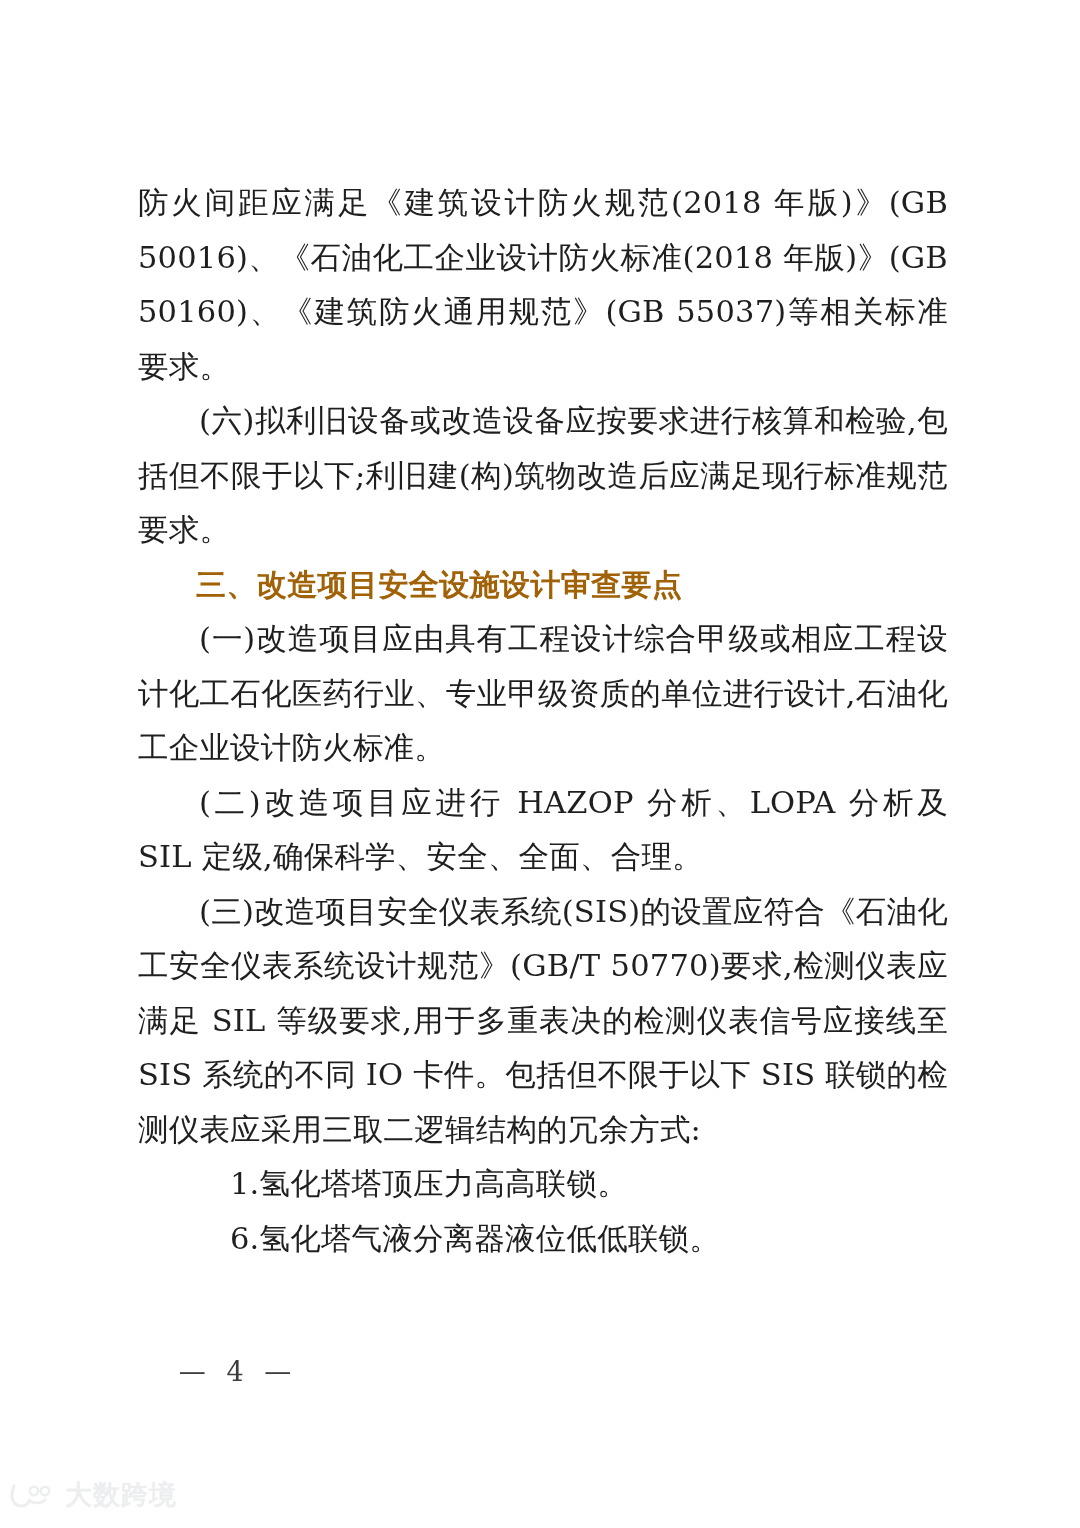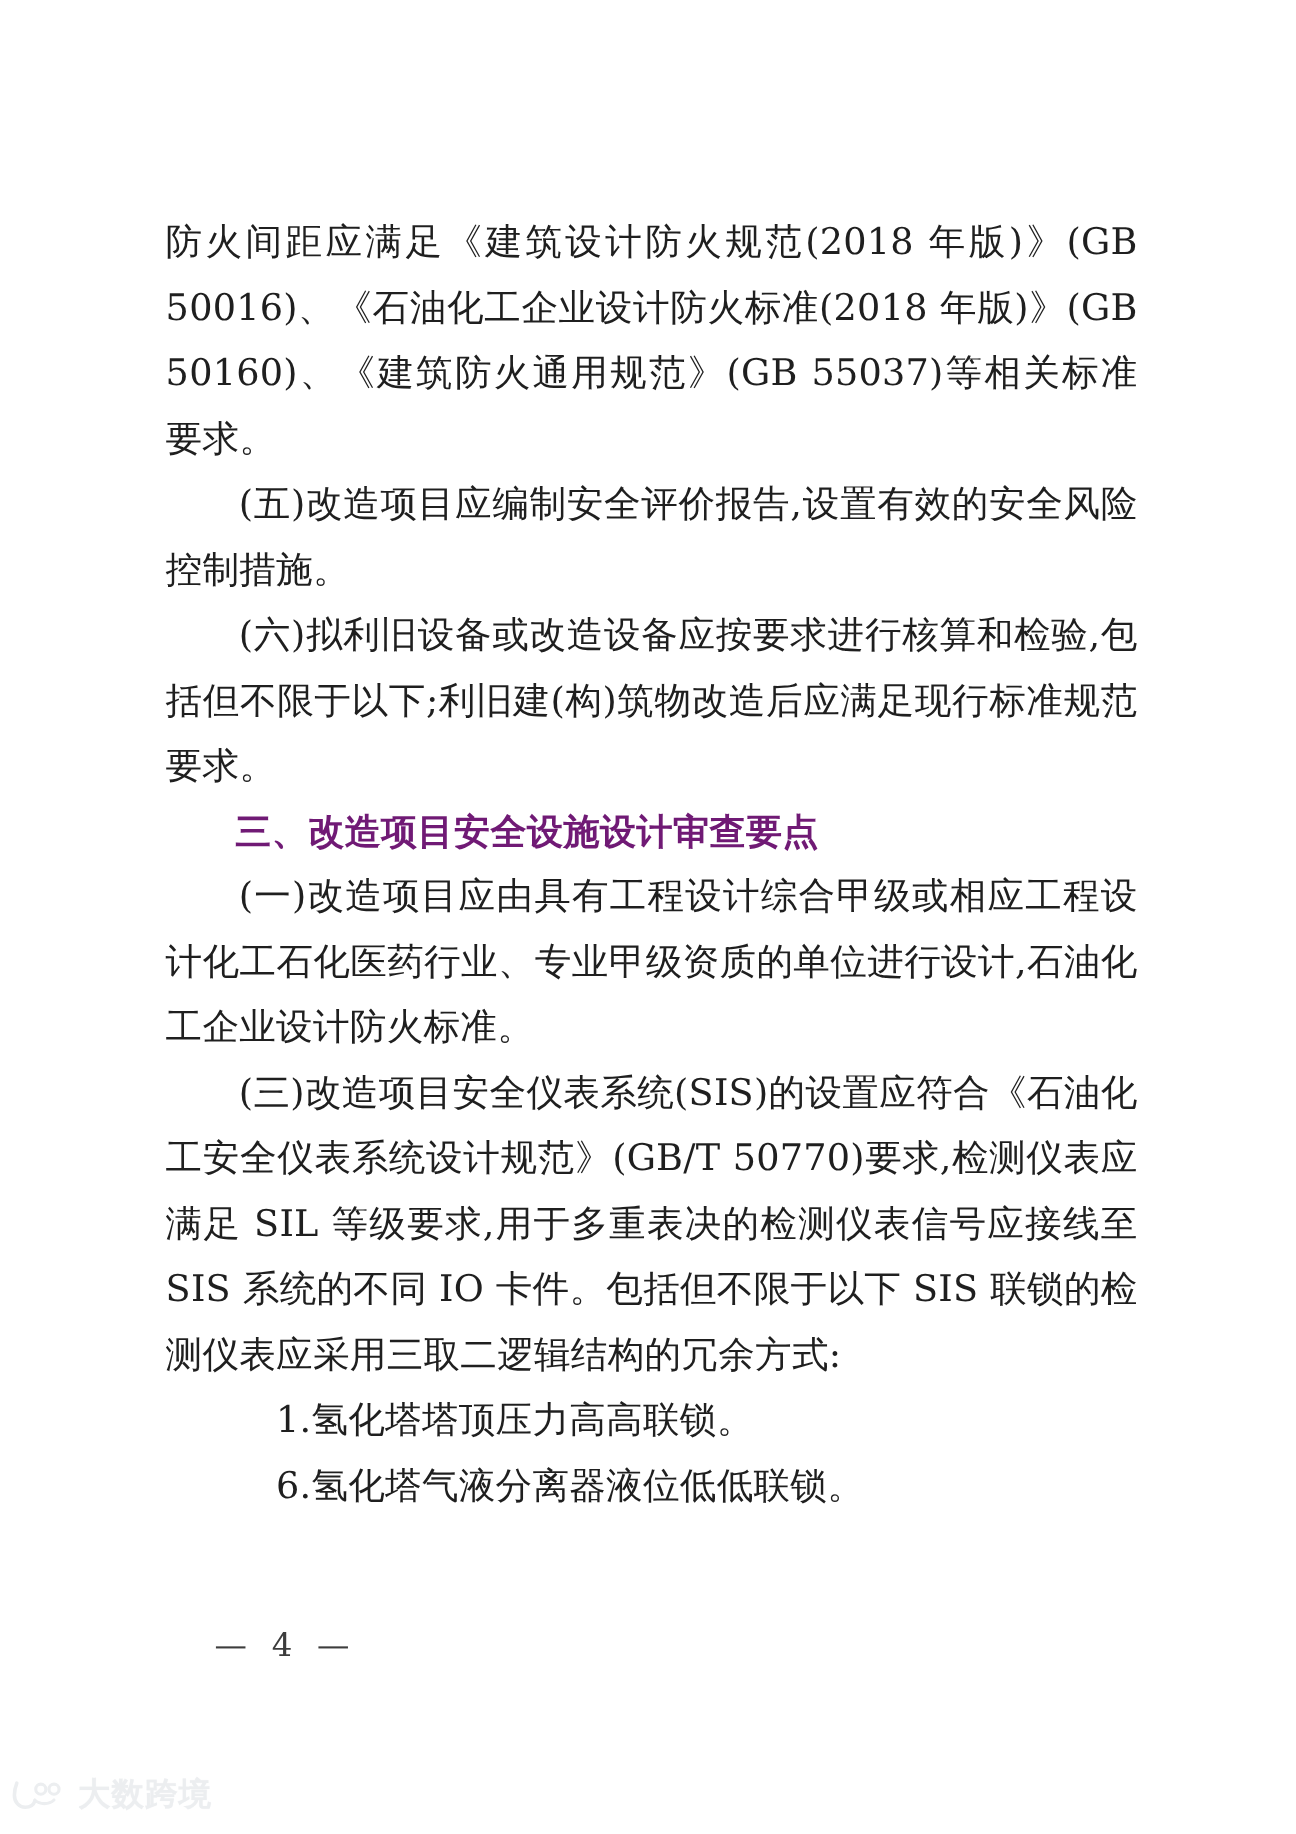--- a/index.html
+++ b/index.html
@@ -58,21 +58,21 @@
   }
 
   
   .heading {
     margin: 0;
     font-size: 30px;
     line-height: 54.5px;
     font-weight: 700;
     text-indent: 58px;
     letter-spacing: 0.4px;
-    color: #701a75;
+    color: #a16207;
     font-family: "Liberation Sans", "DejaVu Sans", sans-serif;
   }
 
   
   #footer {
     position: absolute;
     left: 138px;
     top: 1352px;
     width: 200px;
     text-align: center;
@@ -112,28 +112,28 @@
 </head>
 <body>
 
 <div id="page">
 
   <div id="body-text">
 
     <p class="para cont">防火间距应满足《建筑设计防火规范(2018 年版)》(GB  50016)、《石油化工企业设计防火标准(2018 年版)》(GB  50160)、《建筑防火通用规范》(GB  55037)等相关标准要求。</p>
 
 
-    <p class="para indent">(五)改造项目应编制安全评价报告,设置有效的安全风险控制措施。</p>
 
     <p class="para indent">(六)拟利旧设备或改造设备应按要求进行核算和检验,包括但不限于以下;利旧建(构)筑物改造后应满足现行标准规范要求。</p>
 
     <h2 class="heading">三、改造项目安全设施设计审查要点</h2>
 
     <p class="para indent">(一)改造项目应由具有工程设计综合甲级或相应工程设计化工石化医药行业、专业甲级资质的单位进行设计,石油化工企业设计防火标准。</p>
 
+    <p class="para indent">(二)改造项目应进行 HAZOP 分析、LOPA 分析及 SIL 定级,确保科学、安全、全面、合理。</p>
 
     <p class="para indent">(三)改造项目安全仪表系统(SIS)的设置应符合《石油化工安全仪表系统设计规范》(GB/T  50770)要求,检测仪表应满足 SIL 等级要求,用于多重表决的检测仪表信号应接线至 SIS 系统的不同 IO 卡件。包括但不限于以下 SIS 联锁的检测仪表应采用三取二逻辑结构的冗余方式:</p>
 
     <p class="para subitem">1.氢化塔塔顶压力高高联锁。</p>
 
     <p class="para subitem">6.氢化塔气液分离器液位低低联锁。</p>
 
   </div>
 
   <div id="footer">— 4 —</div>

